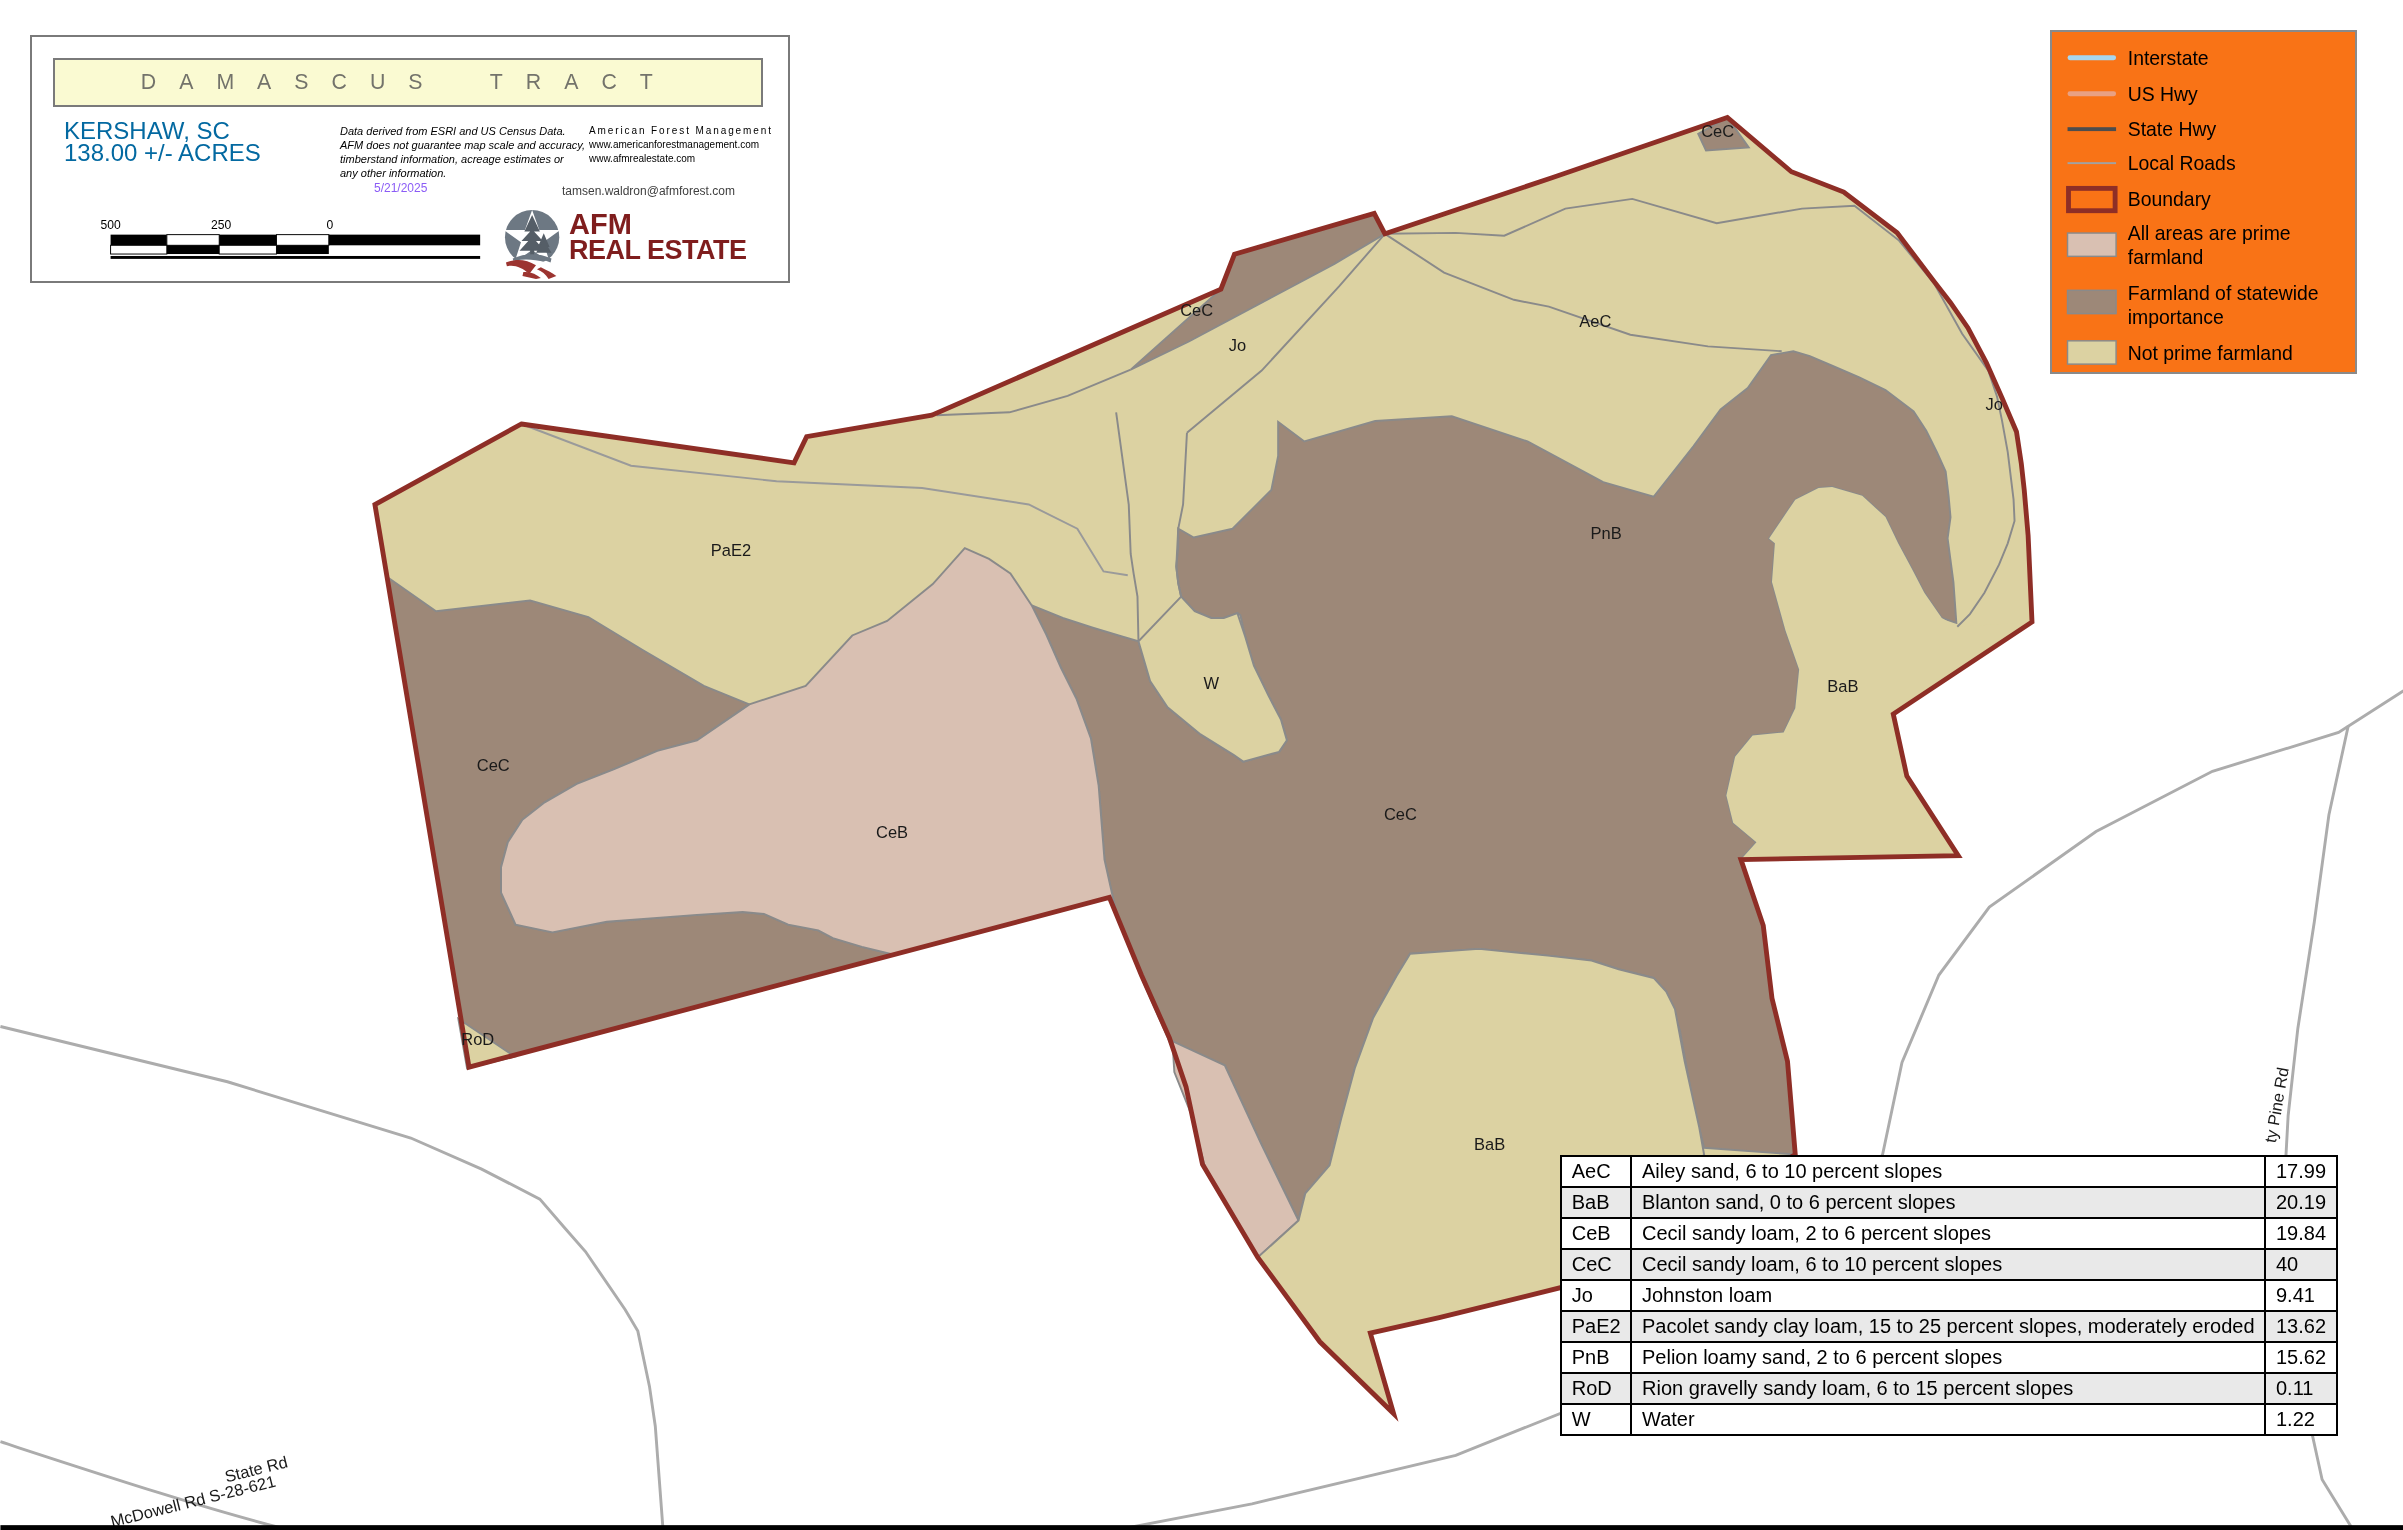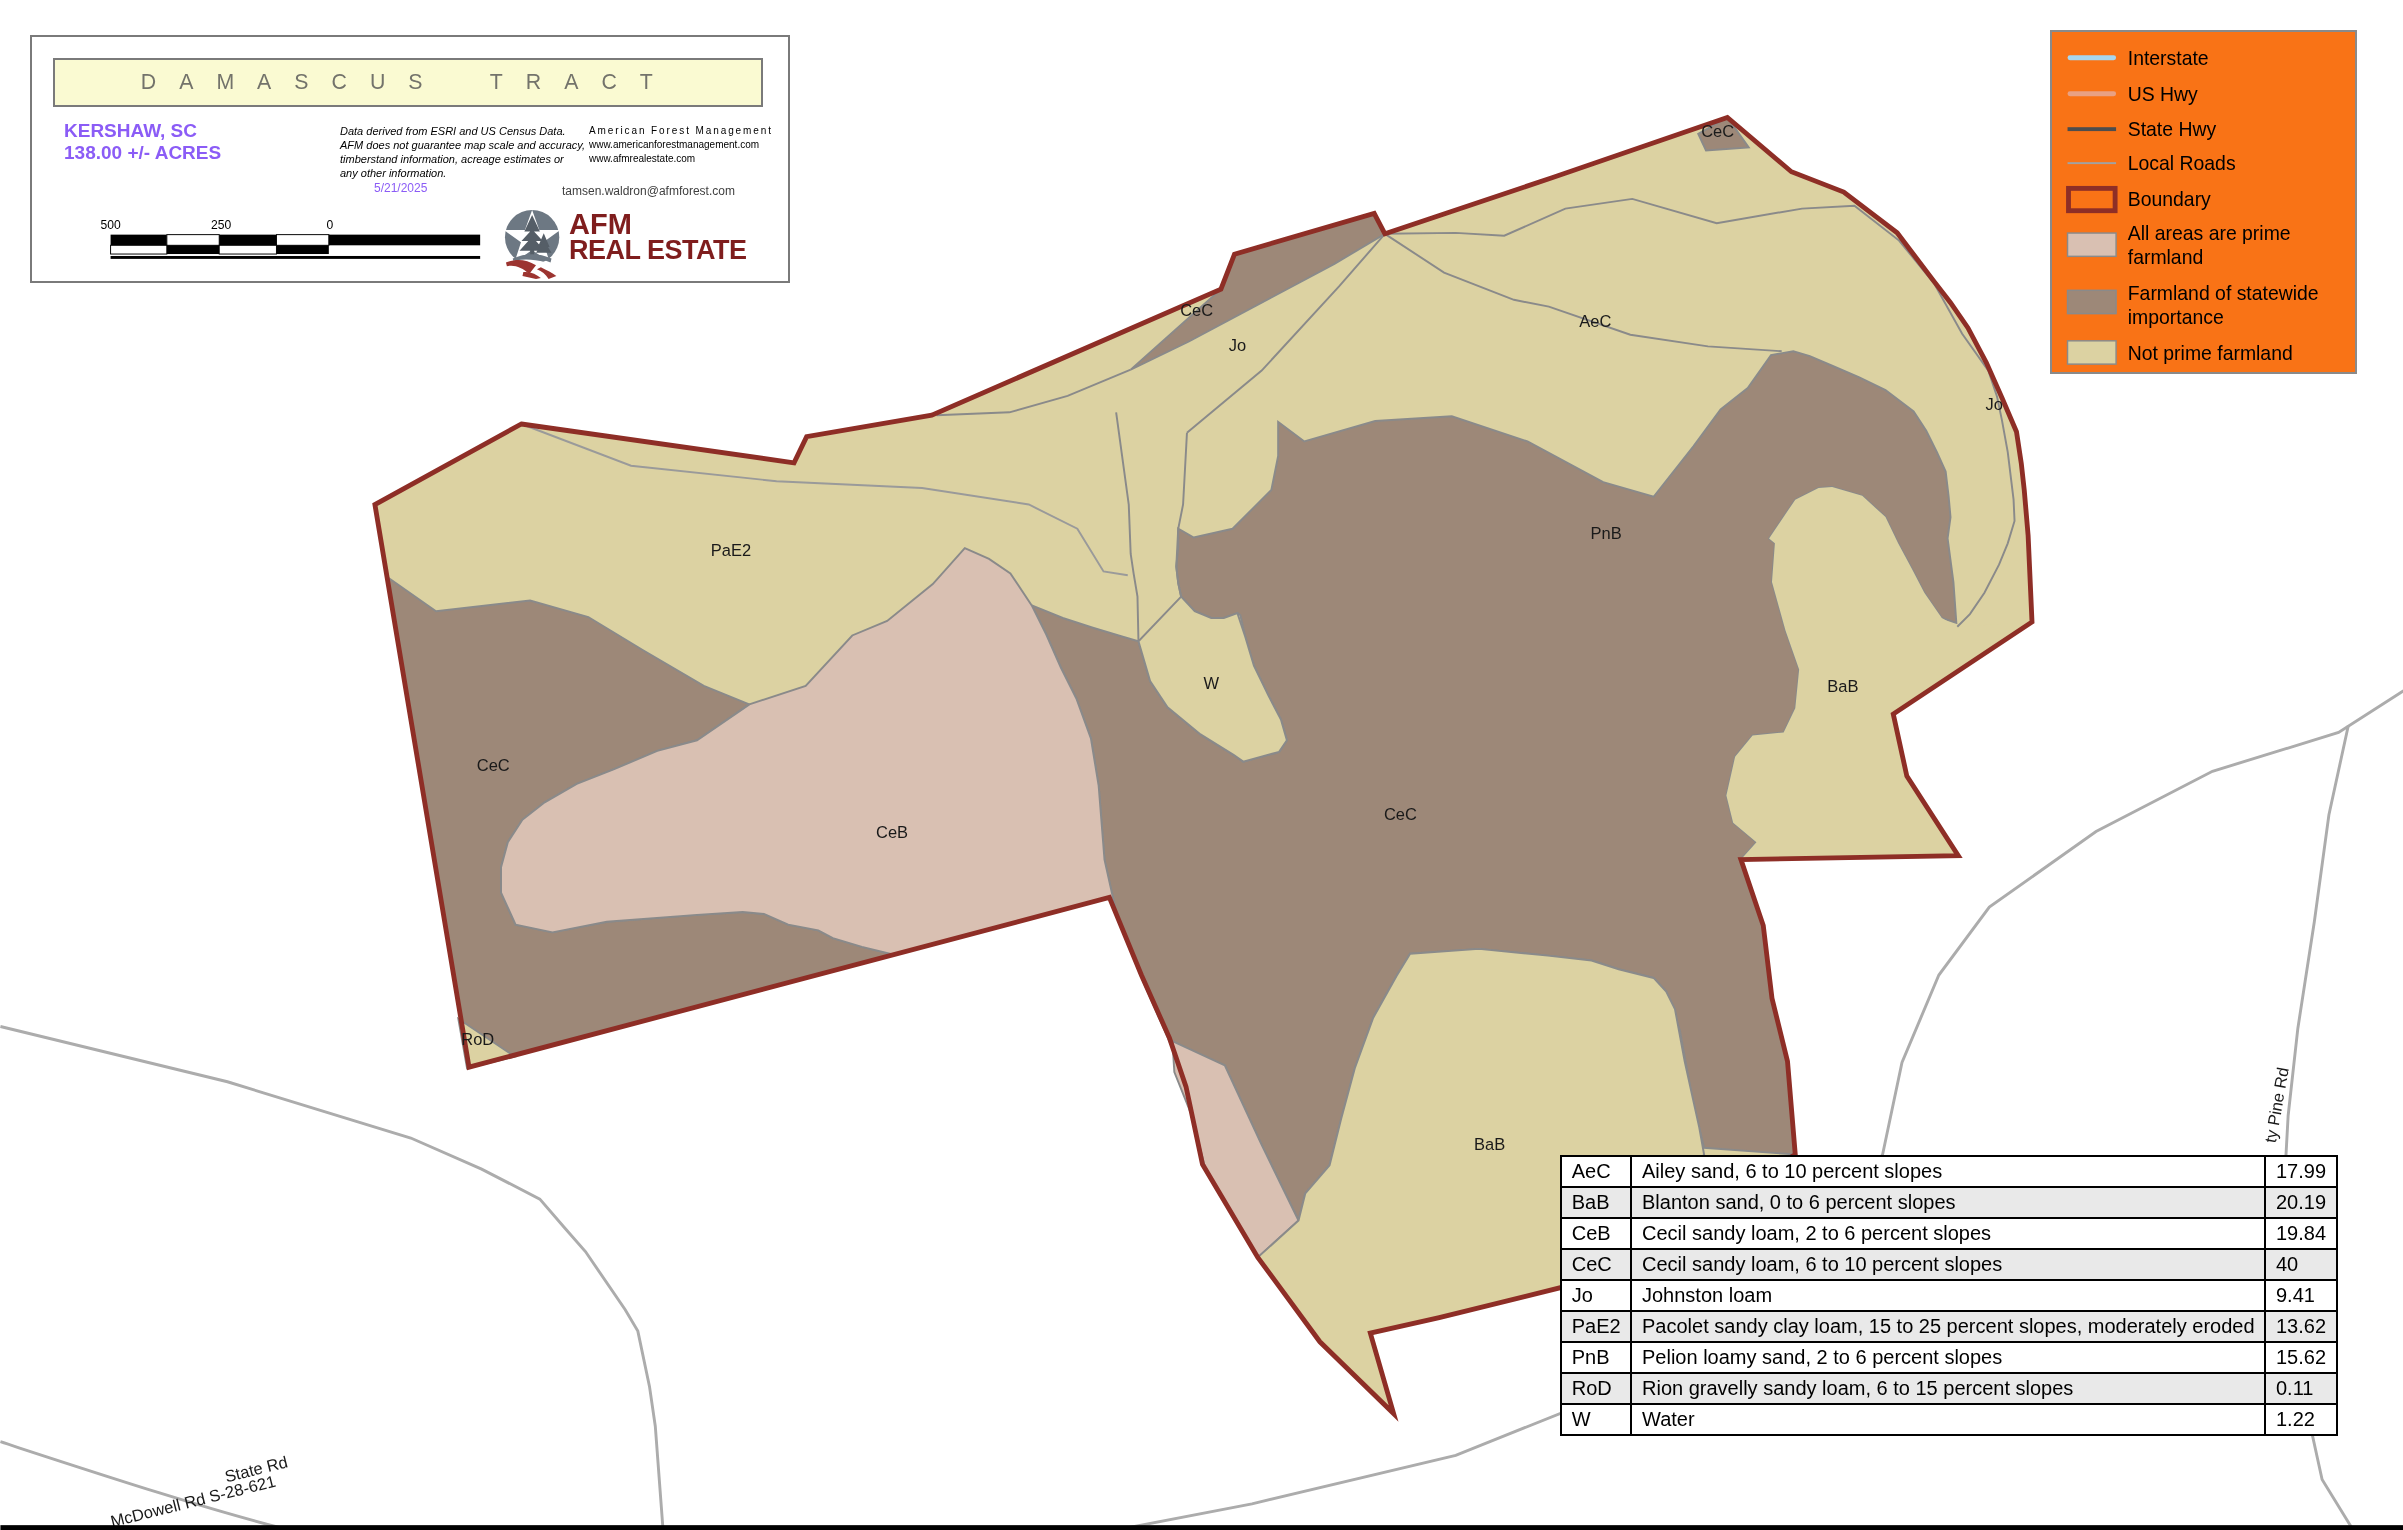--- a/index.html
+++ b/index.html
@@ -96,21 +96,21 @@
 
   <text x="2352" y="1140" font-size="17" fill="#1a1a1a" text-anchor="middle" transform="rotate(-80 2352 1140)">ty Pine Rd</text>
 
   <rect x="0" y="1572" width="2477" height="5" fill="#000000"></rect>
 </svg>
 
 <div class="abs" id="titlebox" style="left:30px;top:23px;width:760px;height:248px;border:2.9px solid #7a7a7a;background:#ffffff;box-sizing:border-box;margin-top:12px;">
 
   <div class="abs" style="left:21.3px;top:21.3px;width:710px;height:49px;border:2.9px solid #7a7a7a;background:#fafad2;box-sizing:border-box;text-align:center;line-height:44px;font-size:21.3px;color:#73736b;letter-spacing:23px;white-space:nowrap;">DAMASCUS TRACT</div>
 
-  <div class="abs" style="left:32px;top:83px;font-size:19px;font-weight:bold;color:#8b5cf6;line-height:22px;">KERSHAW, SC<br>138.00 +/- ACRES</div>
+  <div class="abs" style="left:32px;top:83px;font-size:24px;font-weight:normal;color:#0369a1;line-height:22px;">KERSHAW, SC<br>138.00 +/- ACRES</div>
 
   <div class="abs" style="left:308px;top:87px;font-size:11px;font-style:italic;color:#000;line-height:14px;white-space:nowrap;">Data derived from ESRI and US Census Data.<br>AFM does not guarantee map scale and accuracy,<br>timberstand information, acreage estimates or<br>any other information.</div>
 
   <div class="abs" style="left:342px;top:144px;font-size:12px;color:#8b5cf6;">5/21/2025</div>
 
   <div class="abs" style="left:557px;top:87px;font-size:10px;color:#000;line-height:14px;white-space:nowrap;"><span style="letter-spacing:1.9px;">American Forest Management</span><br>www.americanforestmanagement.com<br>www.afmrealestate.com</div>
 
   <div class="abs" style="left:530px;top:147px;font-size:12px;color:#404040;white-space:nowrap;">tamsen.waldron@afmforest.com</div>
 
   <svg class="abs" style="left:65px;top:180px;" width="388" height="44" viewBox="0 0 400 45">

